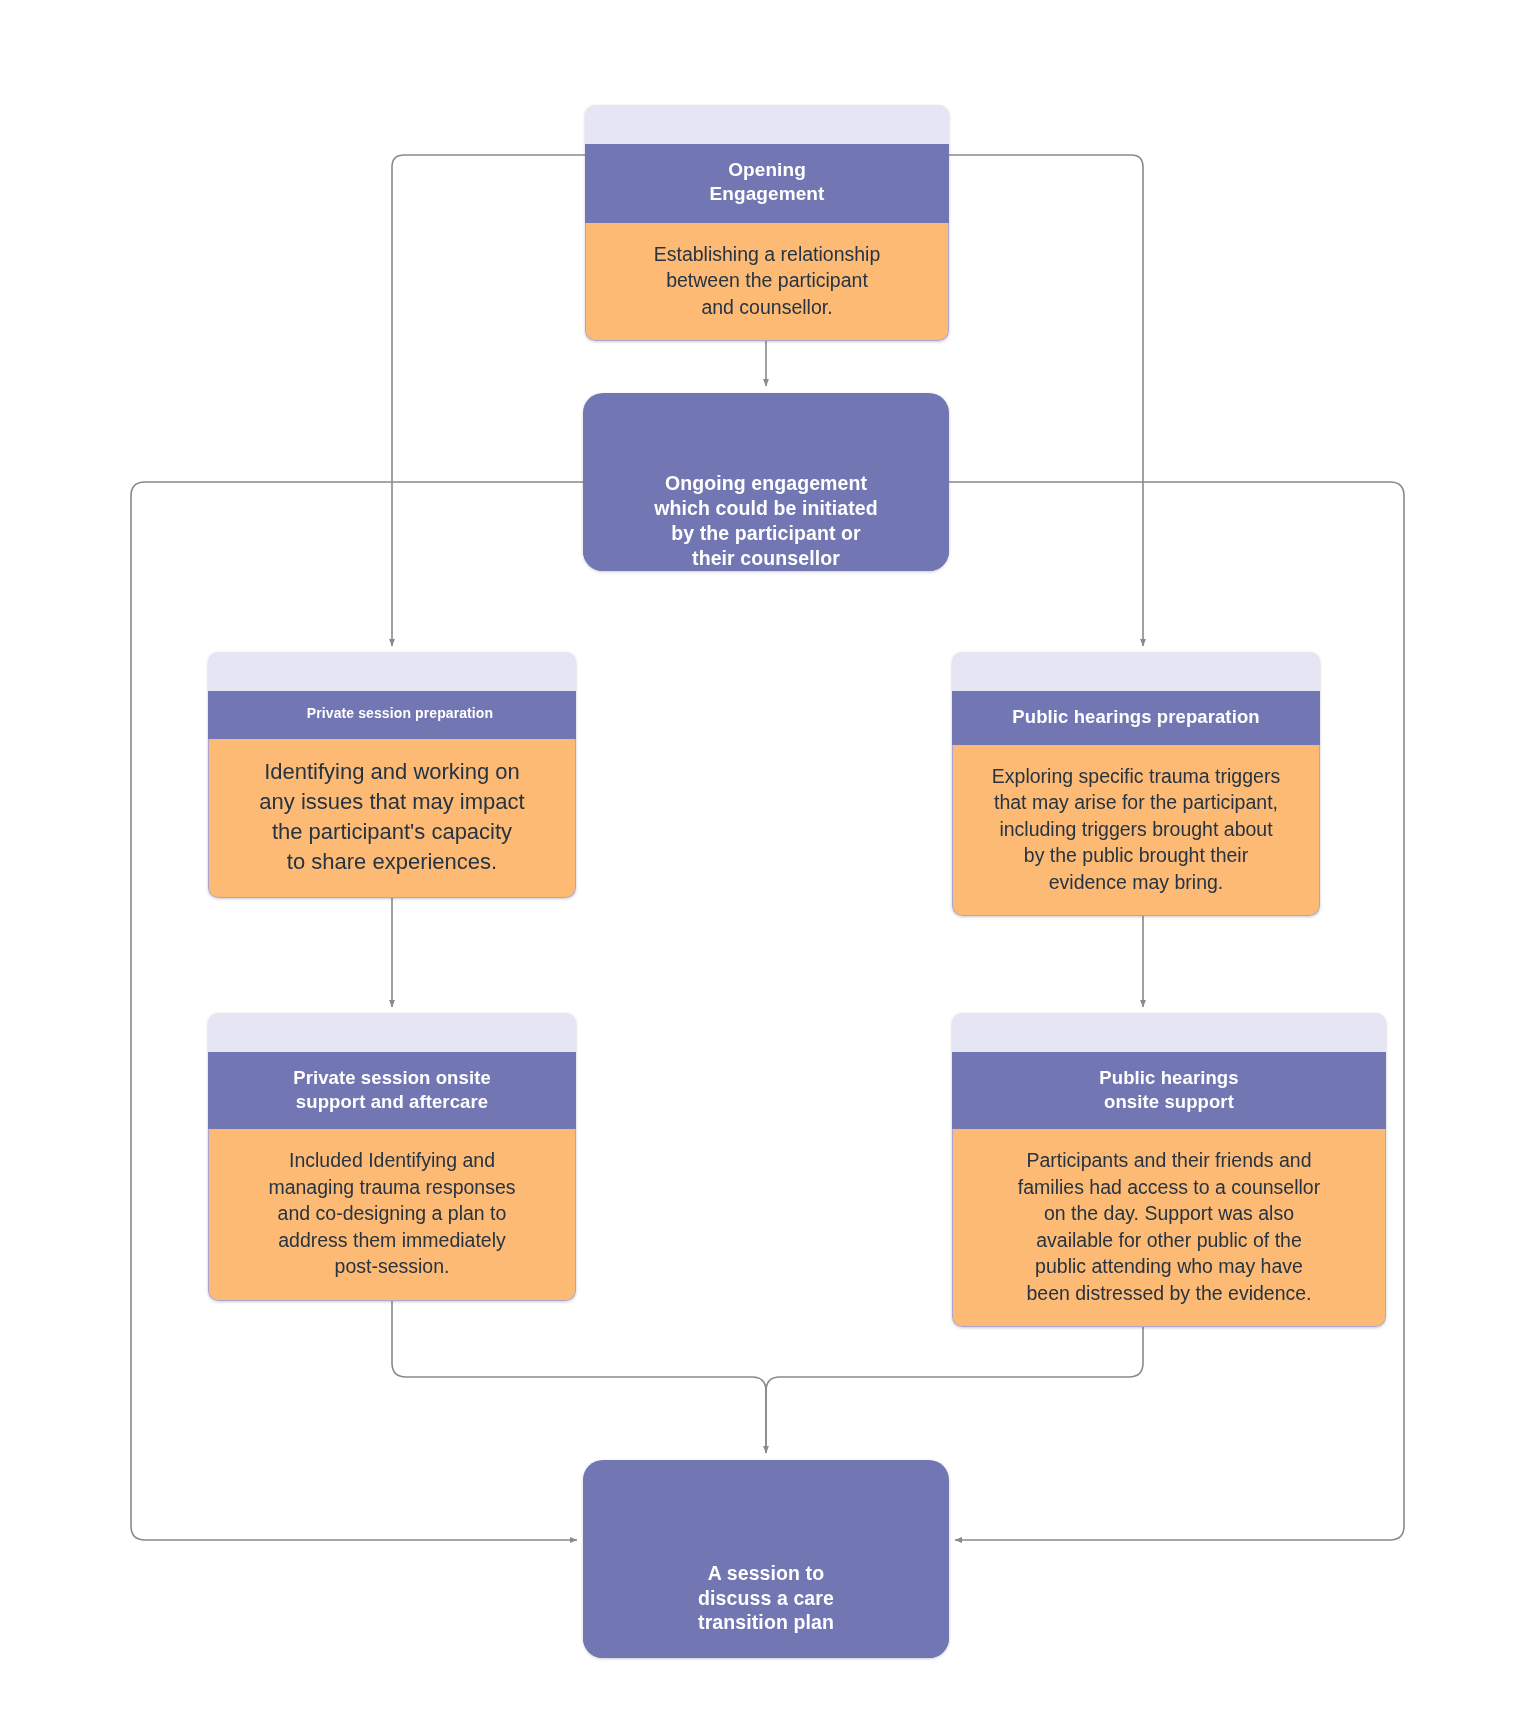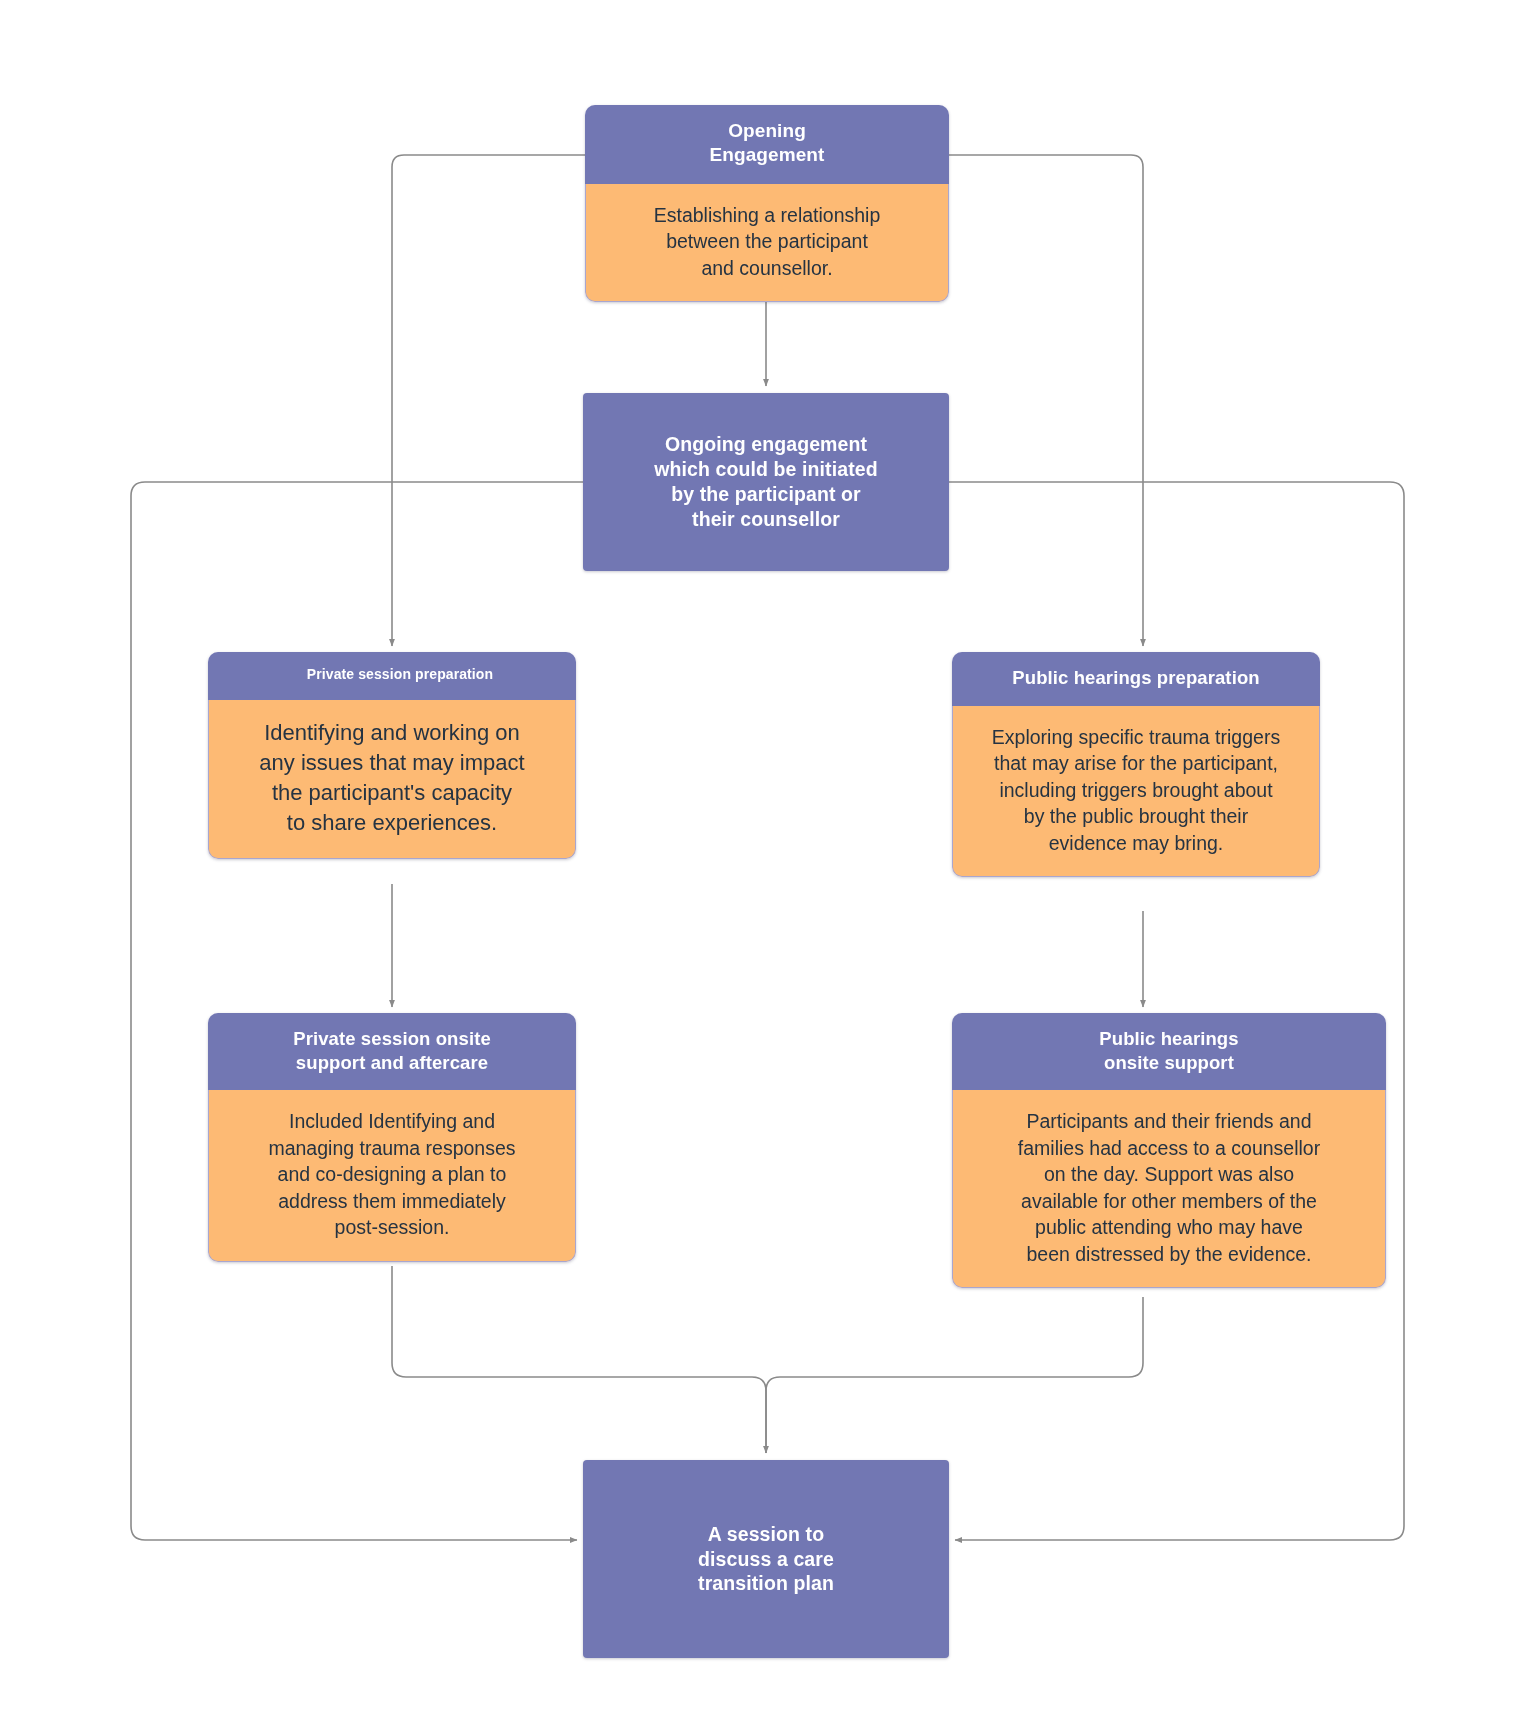--- a/index.html
+++ b/index.html
@@ -42,37 +42,38 @@
 
   .node .hdr {
     background: #7277b3;
     color: #ffffff;
     font-weight: bold;
     text-align: center;
     line-height: 1.28;
     letter-spacing: 0.1px;
     padding: 14px 16px 16px 16px;
     box-sizing: border-box;
+    margin-top: 39px;
   }
 
   .node .body {
     background: #fdba74;
     color: #253342;
     text-align: center;
     line-height: 1.36;
     padding: 18px 18px 20px 18px;
     box-sizing: border-box;
     border: 1px solid #a9a6cf;
     border-top: none;
     border-bottom-left-radius: 10px;
     border-bottom-right-radius: 10px;
   }
 
   .node.solid {
-    border-radius: 4px;
+    border-radius: 20px;
     background: #7277b3;
   }
   .node.solid .hdr {
     border-radius: 10px;
     display: flex;
     align-items: center;
     justify-content: center;
     height: 100%;
     padding: 10px 18px;
   }
@@ -203,21 +204,21 @@
 
   <div class="node" id="node-public-onsite">
     <div class="hdr">
       <div>Public hearings</div>
       <div>onsite support</div>
     </div>
     <div class="body">
       <div>Participants and their friends and</div>
       <div>families had access to a counsellor</div>
       <div>on the day. Support was also</div>
-      <div>available for other members of the</div>
+      <div>available for other public of the</div>
       <div>public attending who may have</div>
       <div>been distressed by the evidence.</div>
     </div>
   </div>
 
   <div class="node solid" id="node-transition">
     <div class="hdr">
       <div>
         <div>A session to</div>
         <div>discuss a care</div>

